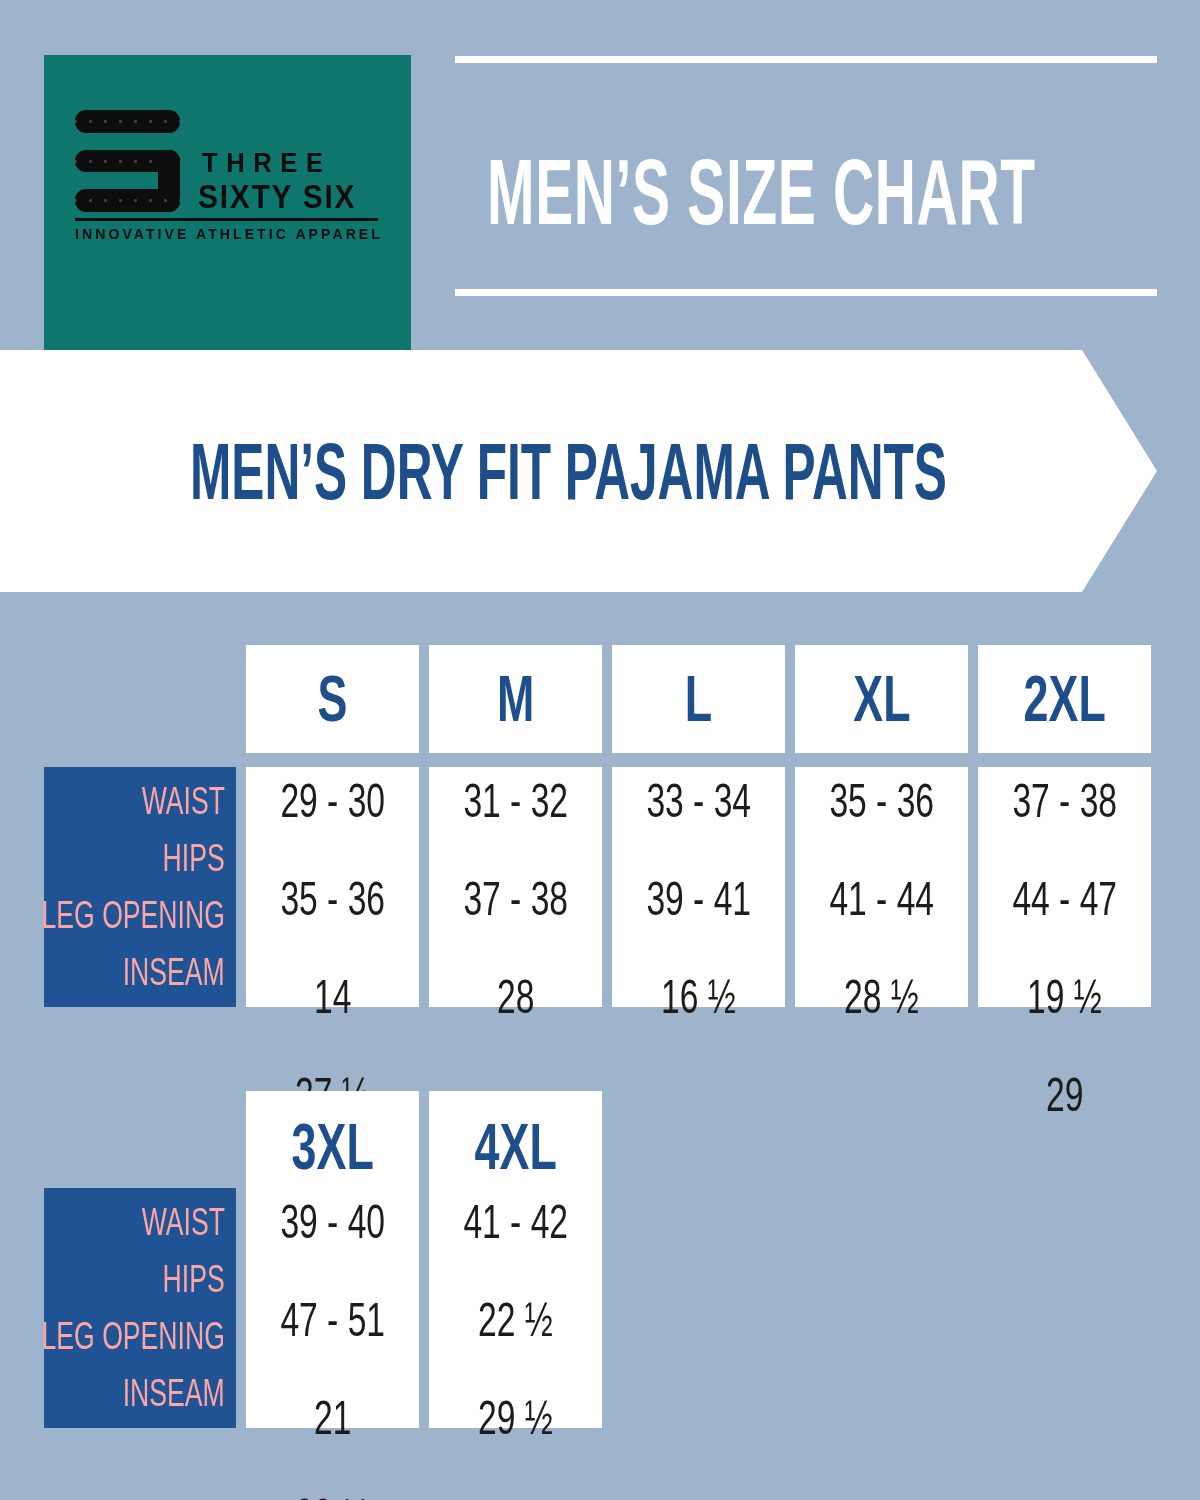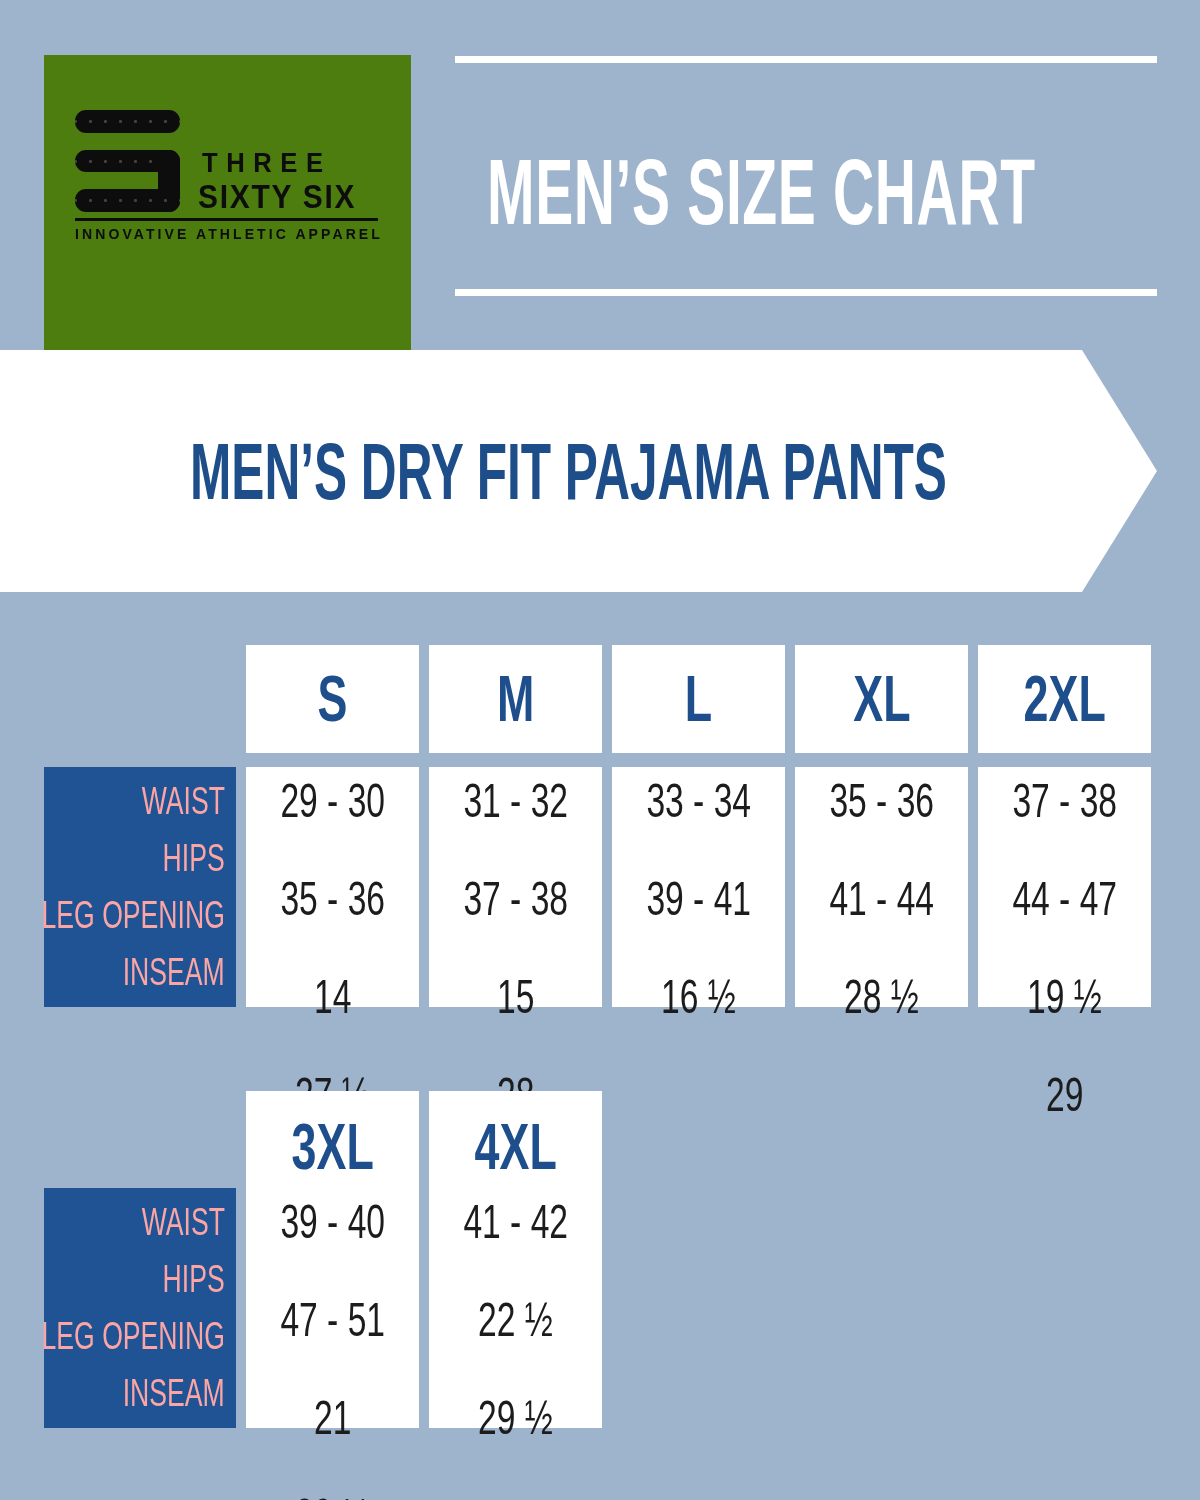--- a/index.html
+++ b/index.html
@@ -6,21 +6,21 @@
   .canvas{
     position:relative;width:1200px;height:1500px;background:#9EB3CC;overflow:hidden;
     font-family:"Liberation Sans",sans-serif;
   }
   
   .cx{display:inline-block;transform:scaleX(.70);transform-origin:center;white-space:nowrap;}
   .cx-l{display:inline-block;transform:scaleX(.66);transform-origin:left center;white-space:nowrap;}
   .cx-r{display:inline-block;transform:scaleX(.70);transform-origin:right center;white-space:nowrap;}
 
   
-  .logo-card{position:absolute;left:44px;top:55px;width:367px;height:296px;background:#4d7c0f;}
+  .logo-card{position:absolute;left:44px;top:55px;width:367px;height:296px;background:#0f766e;}
   .lbar{position:absolute;background:#0d0d0d;border-radius:11px;
         background-image:radial-gradient(rgba(255,255,255,.22) 1.2px,transparent 1.9px);
         background-size:15px 15px;background-position:8px center;background-repeat:repeat-x;}
   .lbar.b1{left:31px;top:55px;width:105px;height:23px;}
   .lbar.b2{left:31px;top:95px;width:105px;height:22px;}
   .lbar.b3{left:114px;top:95px;width:22px;height:62px;background-image:none;}
   .lbar.b4{left:31px;top:134px;width:105px;height:23px;}
   .brand-top{position:absolute;left:158px;top:95px;font-size:27px;font-weight:700;
              letter-spacing:9px;color:#0d0d0d;line-height:27px;}
   .brand-bottom{position:absolute;left:154px;top:124px;font-size:34px;font-weight:700;
@@ -136,23 +136,20 @@
         </div>
     </div>
     <div class="dcell">
       <div class="vrow">
           <span class="cx">31 - 32</span>
         </div>
       <div class="vrow">
           <span class="cx">37 - 38</span>
         </div>
       <div class="vrow">
-          <span class="cx">15</span>
-        </div>
-      <div class="vrow">
           <span class="cx">28</span>
         </div>
     </div>
     <div class="dcell">
       <div class="vrow">
           <span class="cx">33 - 34</span>
         </div>
       <div class="vrow">
           <span class="cx">39 - 41</span>
         </div>

